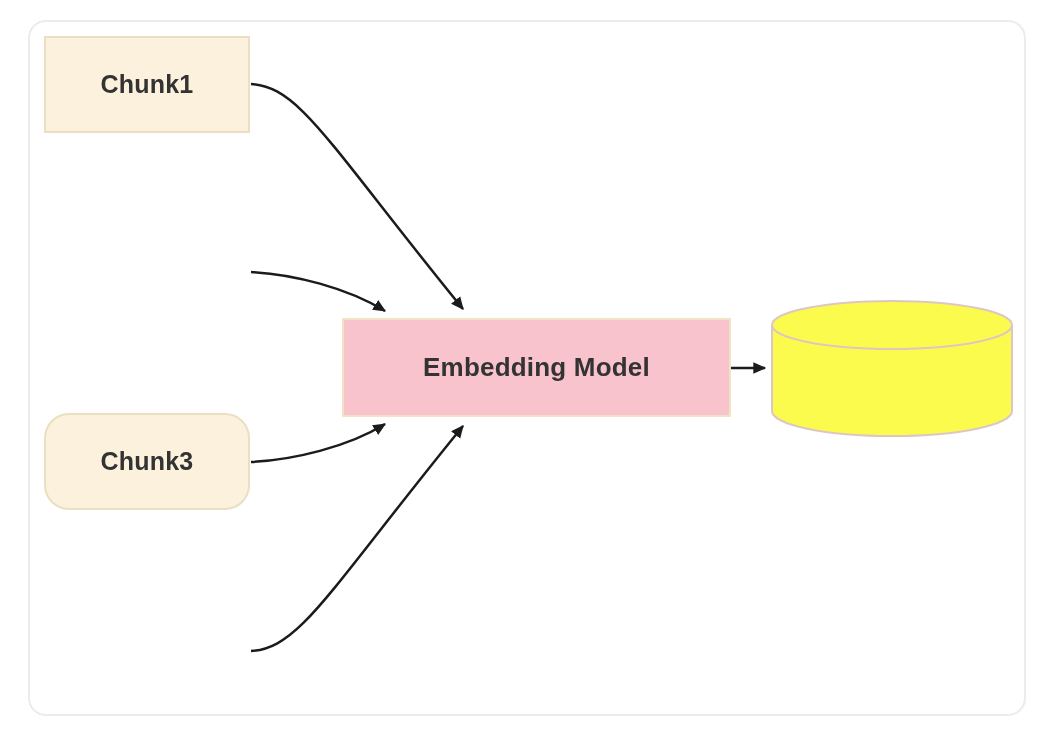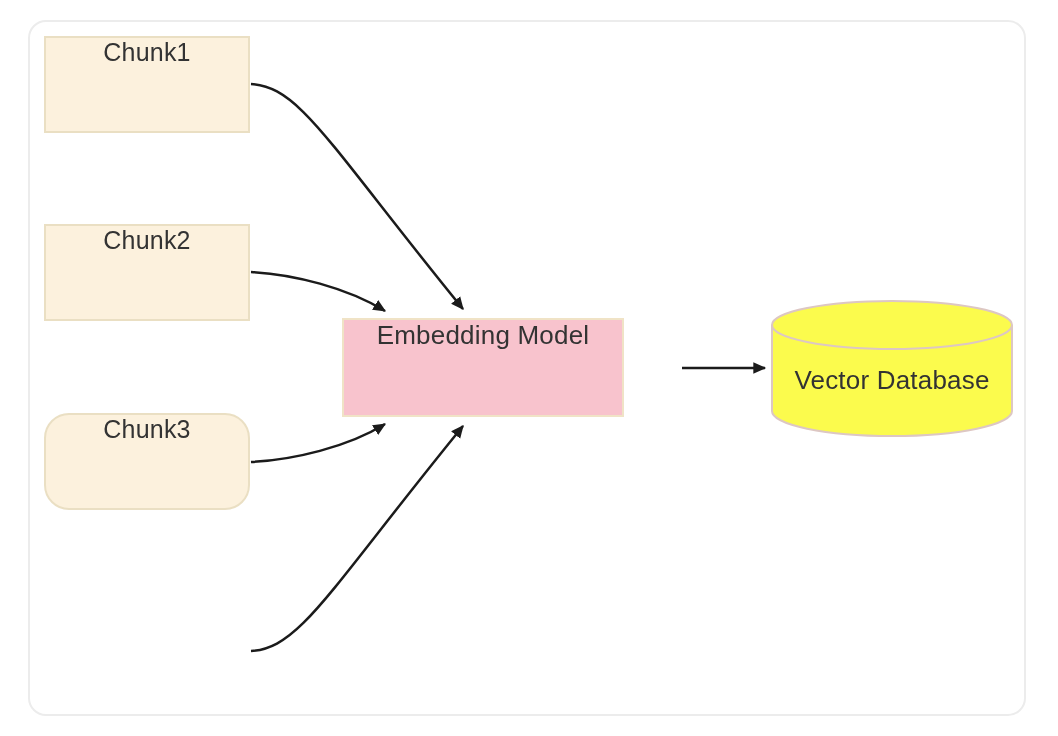--- a/index.html
+++ b/index.html
@@ -21,36 +21,38 @@
     top: 20px;
     width: 994px;
     height: 692px;
     border: 2px solid #ececec;
     border-radius: 18px;
     background: #ffffff;
   }
   .node {
     position: absolute;
     display: flex;
+    align-items: center;
     justify-content: center;
     box-sizing: border-box;
     font-size: 25px;
     color: #333333;
     letter-spacing: 0.2px;
+    font-weight: bold;
   }
   .chunk-node {
     width: 206px;
     height: 97px;
     background: #fcf1dd;
     border: 2px solid #eadfc3;
   }
   .embedding-node {
     left: 342px;
     top: 318px;
-    width: 282px;
+    width: 389px;
     height: 99px;
     background: #f8c3cd;
     border: 2px solid #f0e3c6;
     font-size: 26px;
   }
   .cylinder-node {
     left: 770px;
     top: 299px;
     width: 244px;
     height: 140px;
@@ -99,34 +101,30 @@
     <path class="edge" d="M251,272 C293,274 348,288 385,311" marker-end="url(#arrowhead)"></path>
     <path class="edge" d="M251,462 C293,460 348,447 385,424" marker-end="url(#arrowhead)"></path>
     <path class="edge" d="M251,651 C300,648 327,593 463,426" marker-end="url(#arrowhead)"></path>
     <path class="edge" d="M682,368 L765,368" marker-end="url(#arrowhead)"></path>
   </svg>
 
   <div class="node chunk-node" style="left:44px; top:36px;">
     <span>Chunk1</span>
   </div>
 
-  <div class="node chunk-node" style="left:44px; top:224px;">
-    <span>Chunk2</span>
-  </div>
 
   <div class="node chunk-node" style="left:44px; top:413px;border-radius:25px;">
     <span>Chunk3</span>
   </div>
 
 
   <div class="node embedding-node">
     <span>Embedding Model</span>
   </div>
 
   <div class="node cylinder-node">
     <svg width="244" height="140" viewBox="0 0 244 140">
       <path d="M2,26 L2,112 A120,25 0 0 0 242,112 L242,26" fill="#fbfb4d" stroke="#ddc7c3" stroke-width="2"></path>
       <ellipse cx="122" cy="26" rx="120" ry="24" fill="#fbfb4d" stroke="#ddc7c3" stroke-width="2"></ellipse>
     </svg>
-    <span class="cylinder-label">Vector Database</span>
   </div>
 
 </div>
 
 </body></html>

